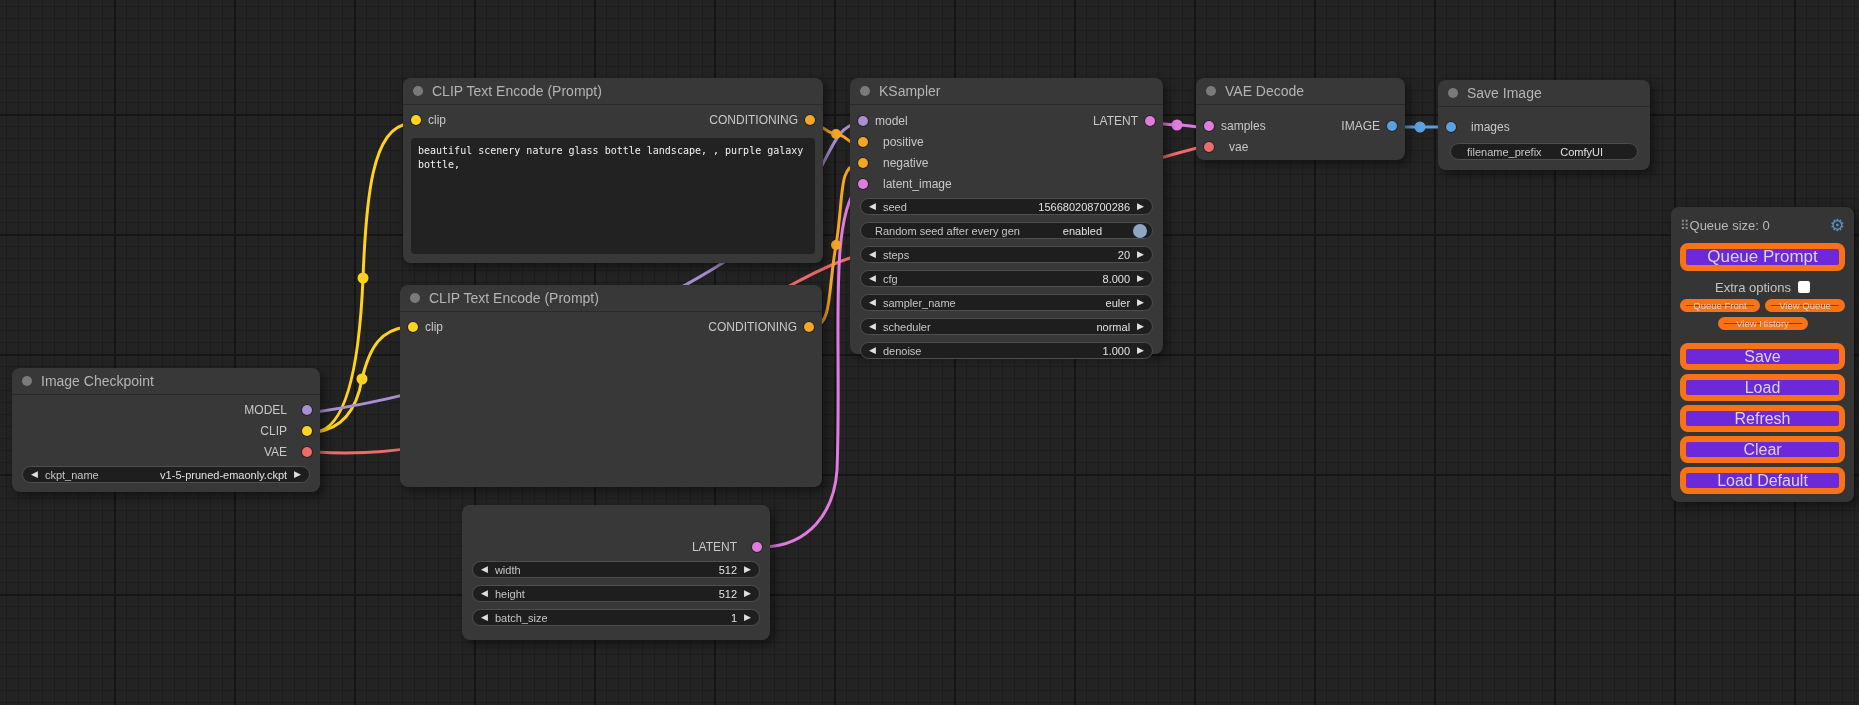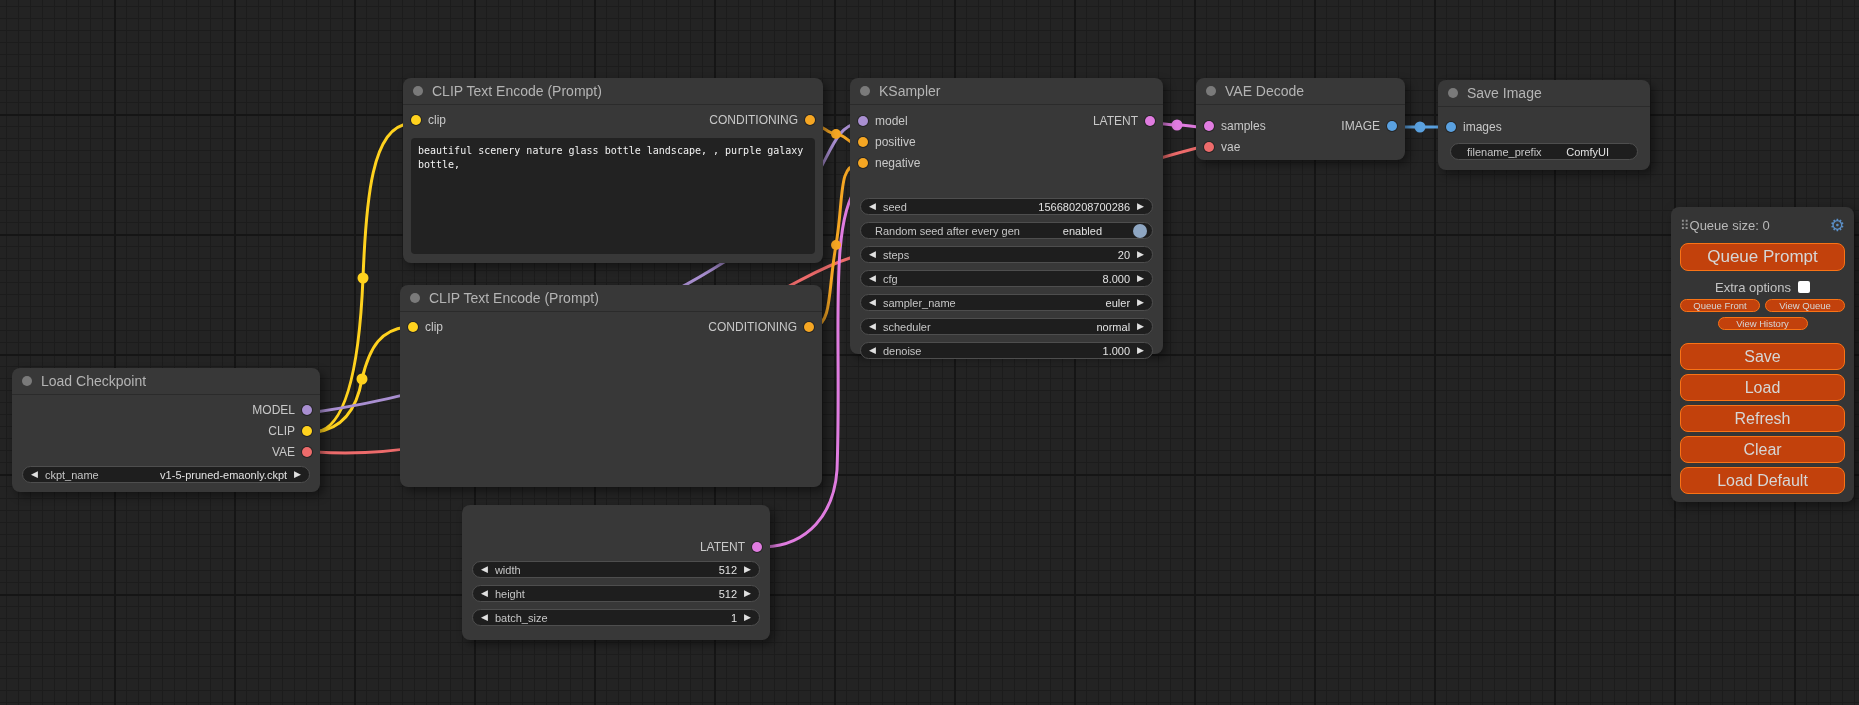--- a/index.html
+++ b/index.html
@@ -18,21 +18,21 @@
   .wires{position:absolute;left:0;top:0;z-index:1;}
   .node{
     position:absolute;z-index:2;background:#383838;border-radius:8px;
     box-shadow:4px 4px 10px rgba(0,0,0,.45);color:#c8c8c8;font-size:12px;
   }
   .node-title{
     height:27px;display:flex;align-items:center;gap:9px;padding:0 10px;
     color:#b4b4b4;font-size:14px;border-bottom:1px solid #2b2b2b;box-sizing:border-box;
   }
   .collapse-dot{width:10px;height:10px;border-radius:50%;background:#7a7a7a;flex:none;}
-  .slot-row{display:flex;align-items:center;padding:0 8px;gap:7px;height:21px;}
+  .slot-row{display:flex;align-items:center;padding:0 8px;gap:15px;height:21px;}
   .slot-row.between{justify-content:space-between;}
   .slot{display:flex;align-items:center;gap:7px;}
   .dot{width:10px;height:10px;border-radius:50%;flex:none;box-shadow:0 0 0 1px rgba(0,0,0,.35);}
   .slots{position:absolute;left:0;right:0;top:31px;}
   .outlabel{color:#c8c8c8;}
   .prompt{
     position:absolute;left:8px;right:8px;bottom:9px;background:#222;border:none;
     border-radius:4px;color:#f2f2f2;font-family:"DejaVu Sans Mono",monospace;
     font-size:10px;line-height:14px;padding:6px 7px;resize:none;box-sizing:border-box;outline:none;
   }
@@ -50,21 +50,21 @@
     position:absolute;z-index:3;left:1671px;top:207px;width:183px;height:295px;
     background:#353535;border-radius:8px;box-shadow:4px 4px 12px rgba(0,0,0,.5);
     box-sizing:border-box;padding:8px 9px;color:#c8c8c8;
   }
   .qp-row1{display:flex;align-items:center;height:20px;}
   .drag-handle{color:#8f8f8f;font-size:13px;cursor:grab;}
   .qp-size{flex:1;font-size:13px;color:#b8b8b8;}
   .gear{color:#5b8fc7;font-size:17px;line-height:1;cursor:pointer;}
   .qbtn{
     display:flex;align-items:center;justify-content:center;
-    background:#c2410c;border:1px solid #f97316;border-radius:8px;color:#d6d6d6;
+    background:#6d28d9;border:6px solid #f97316;border-radius:8px;color:#d6d6d6;
     cursor:pointer;box-sizing:border-box;
   }
   .qbtn.big{height:27px;font-size:16px;width:100%;}
   #queue-prompt-btn{height:28px;font-size:17px;width:100%;margin-top:8px;}
   .extra-row{display:flex;align-items:center;justify-content:center;gap:7px;margin-top:9px;height:14px;font-size:13px;color:#c4c4c4;}
   .checkbox{width:12px;height:12px;background:#fff;border-radius:2px;cursor:pointer;}
   .small-row{display:flex;gap:5px;margin-top:5px;}
   .qbtn.small{height:13px;font-size:9.5px;flex:1;border-radius:7px;}
   .vh-row{display:flex;justify-content:center;margin-top:5px;}
   .qbtn.small.vh{flex:none;width:90px;}
@@ -91,21 +91,21 @@
     <circle cx="362" cy="379" r="5.5" fill="#FFD21E"></circle>
     <circle cx="836" cy="134" r="5" fill="#F5A623"></circle>
     <circle cx="836" cy="245" r="5" fill="#F5A623"></circle>
     <circle cx="1177" cy="125" r="5.5" fill="#E07CE0"></circle>
     <circle cx="1420" cy="127" r="5.5" fill="#5AA1E0"></circle>
   </svg>
 
   <div class="node" style="left:12px;top:368px;width:308px;height:124px;">
     <div class="node-title">
       <span class="collapse-dot"></span>
-      <span>Load Checkpoint</span>
+      <span>Image Checkpoint</span>
     </div>
     <div class="slots">
       <div class="slot-row" style="justify-content:flex-end;">
         <span class="outlabel">MODEL</span>
         <span class="dot" style="background: rgb(169, 143, 209);"></span>
       </div>
       <div class="slot-row" style="justify-content:flex-end;">
         <span class="outlabel">CLIP</span>
         <span class="dot" style="background: rgb(255, 210, 30);"></span>
       </div>
@@ -209,20 +209,24 @@
         </span>
       </div>
       <div class="slot-row">
         <span class="dot" style="background: rgb(245, 166, 35);"></span>
         <span>positive</span>
       </div>
       <div class="slot-row">
         <span class="dot" style="background: rgb(245, 166, 35);"></span>
         <span>negative</span>
       </div>
+      <div class="slot-row">
+        <span class="dot" style="background: rgb(224, 124, 224);"></span>
+        <span>latent_image</span>
+      </div>
     </div>
     <div class="widgets" style="top:120px;">
       <div class="pill">
         <span class="arrow">◀</span>
         <span>seed</span>
         <span class="val">156680208700286</span>
         <span class="arrow">▶</span>
       </div>
       <div class="pill" style="padding-left:14px;gap:31px;">
         <span>Random seed after every gen</span>
@@ -292,21 +296,21 @@
     </div>
     <div class="slots" style="top:36px;">
       <div class="slot-row">
         <span class="dot" style="background: rgb(90, 161, 224);"></span>
         <span>images</span>
       </div>
     </div>
     <div class="widgets" style="bottom:10px;left:12px;right:12px;">
       <div class="pill" style="padding:0 16px;">
         <span>filename_prefix</span>
-        <span class="val" style="margin-right:12px;">ComfyUI</span>
+        <span class="val" style="margin-right:18px;">ComfyUI</span>
       </div>
     </div>
   </div>
 
   <div id="queue-panel">
     <div class="qp-row1">
       <span class="drag-handle">⠿</span>
       <span class="qp-size">Queue size: 0</span>
       <span class="gear">⚙</span>
     </div>

